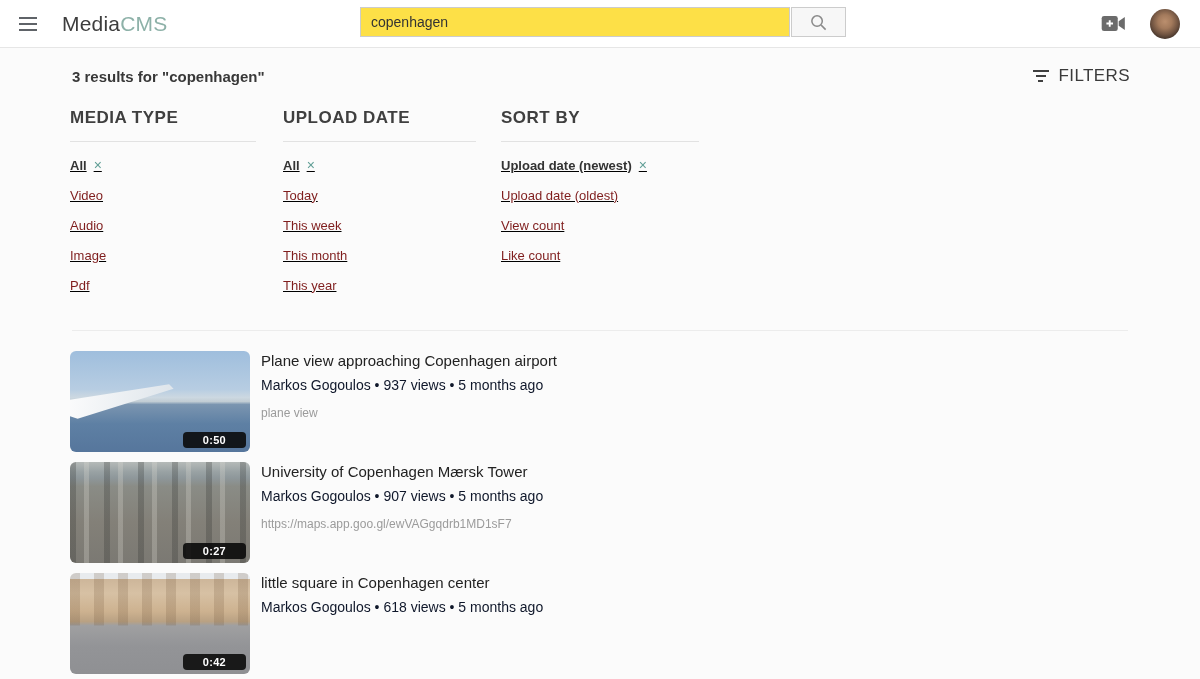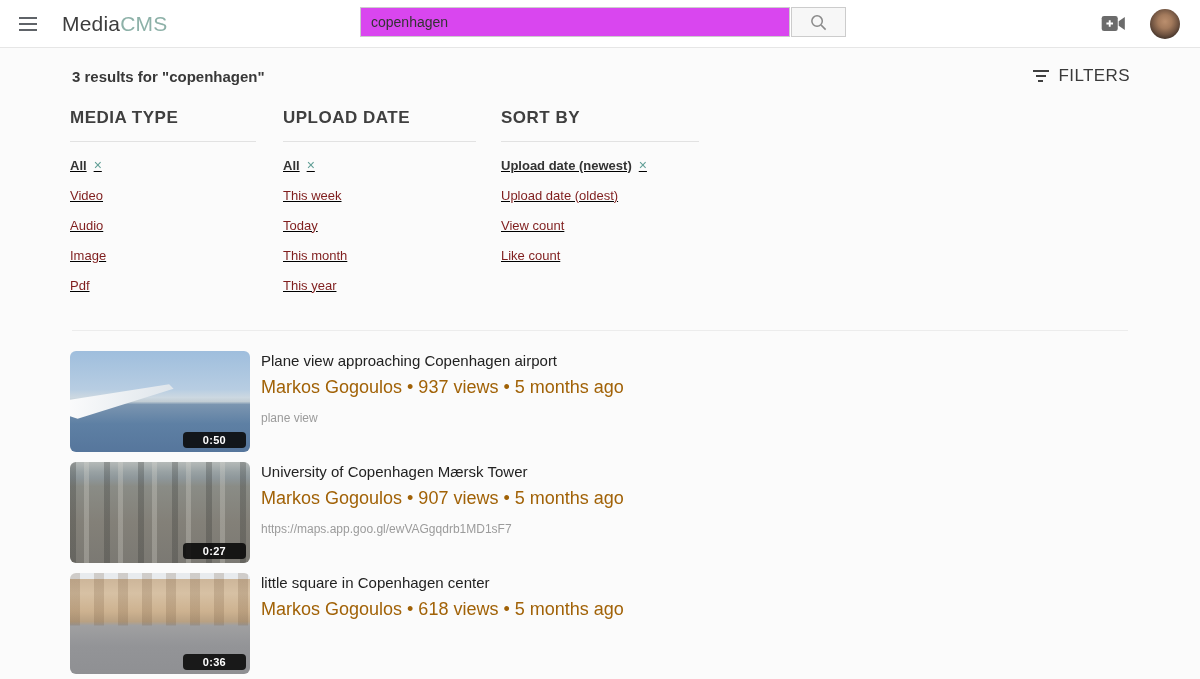--- a/index.html
+++ b/index.html
@@ -8,21 +8,21 @@
 
   
   .header { height:48px; background:#fff; border-bottom:1px solid #e6e6e6;
     display:flex; align-items:center; padding:0 16px; position:relative; }
   .menu-btn { width:24px; height:24px; display:flex; flex-direction:column;
     justify-content:center; gap:4px; cursor:pointer; }
   .menu-btn span { display:block; width:18px; height:2px; background:#5f6368; margin:0 auto 0 3px; }
   .logo { margin-left:22px; font-size:21px; color:#3d3d3d; letter-spacing:0.2px; }
   .logo .accent { color:#8db1a8; }
   .search-form { position:absolute; left:360px; top:7px; display:flex; }
-  .search-input { width:430px; height:30px; border:1px solid #ccc; background:#d946ef;
+  .search-input { width:430px; height:30px; border:1px solid #ccc; background:#fde047;
     padding:0 10px; font-size:14px; color:#333; outline:none; font-family:inherit; }
   .search-btn { width:55px; height:30px; background:#f7f7f7; border:1px solid #ccc;
     margin-left:1px; display:flex; align-items:center; justify-content:center; cursor:pointer; }
   .header-right { margin-left:auto; display:flex; align-items:center; gap:24px; padding-right:4px; }
   .upload-icon { display:flex; cursor:pointer; }
   .avatar { width:30px; height:30px; border-radius:50%; cursor:pointer;
     background:radial-gradient(circle at 50% 42%, #bb8f6e 0%, #a37a5c 30%, #6e5240 58%, #3a2d25 80%, #29211a 100%); }
 
   
   .content { padding:0 70px; }
@@ -64,21 +64,21 @@
       rgba(222,220,212,0.28) 14px 19px, transparent 19px 34px),
     linear-gradient(180deg,#b5bab8 0%,#98a1a3 10%,#8e979a 16%,#8a8c86 24%,#838078 60%,#7b7973 100%); }
   .thumb-square { background:
     repeating-linear-gradient(90deg, rgba(110,82,55,0.20) 0 10px, transparent 10px 24px) 0 0/100% 52% no-repeat,
     linear-gradient(180deg,#e8ebee 0%,#e8ebee 6%,#cdb69a 6%,#d7c1a4 20%,#cdb290 38%,#b9a183 48%,
       #a0a0a1 52%,#939497 72%,#8f9093 100%); }
   .duration { position:absolute; right:4px; bottom:4px; background:rgba(8,8,8,0.88); color:#fff;
     font-size:11px; font-weight:bold; padding:2px 20px; border-radius:4px; letter-spacing:0.3px; }
   .rbody { margin-left:11px; padding-top:1px; }
   .rtitle { font-size:15px; font-weight:normal; color:#222; cursor:pointer; }
-  .rmeta { margin-top:8px; font-size:18px; color:#a16207;text-align:center; }
+  .rmeta { margin-top:8px; font-size:14px; color:#0f172a; }
   .rdesc { margin-top:13px; font-size:12px; color:#9b9b9b; }
 </style>
 </head>
 <body>
 
 <header class="header">
   <div class="menu-btn">
     <span></span>
       <span></span>
       <span></span>
@@ -135,22 +135,22 @@
       </ul>
     </div>
 
     <div class="fcol">
       <div class="fcol-title">UPLOAD DATE</div>
       <ul class="fitems">
         <li class="fitem selected">
             <span>All</span>
             <span class="x">×</span>
           </li>
+        <li class="fitem">Today</li>
         <li class="fitem">This week</li>
-        <li class="fitem">Today</li>
         <li class="fitem">This month</li>
         <li class="fitem">This year</li>
       </ul>
     </div>
 
     <div class="fcol">
       <div class="fcol-title">SORT BY</div>
       <ul class="fitems">
         <li class="fitem selected">
             <span>Upload date (newest)</span>
@@ -185,21 +185,21 @@
       </div>
       <div class="rbody">
         <div class="rtitle">University of Copenhagen Mærsk Tower</div>
         <div class="rmeta">Markos Gogoulos • 907 views • 5 months ago</div>
         <div class="rdesc">https://maps.app.goo.gl/ewVAGgqdrb1MD1sF7</div>
       </div>
     </div>
 
     <div class="result">
       <div class="thumb thumb-square">
-        <span class="duration">0:36</span>
+        <span class="duration">0:42</span>
       </div>
       <div class="rbody">
         <div class="rtitle">little square in Copenhagen center</div>
         <div class="rmeta">Markos Gogoulos • 618 views • 5 months ago</div>
         <div class="rdesc"></div>
       </div>
     </div>
 
   </div>
 </main>

